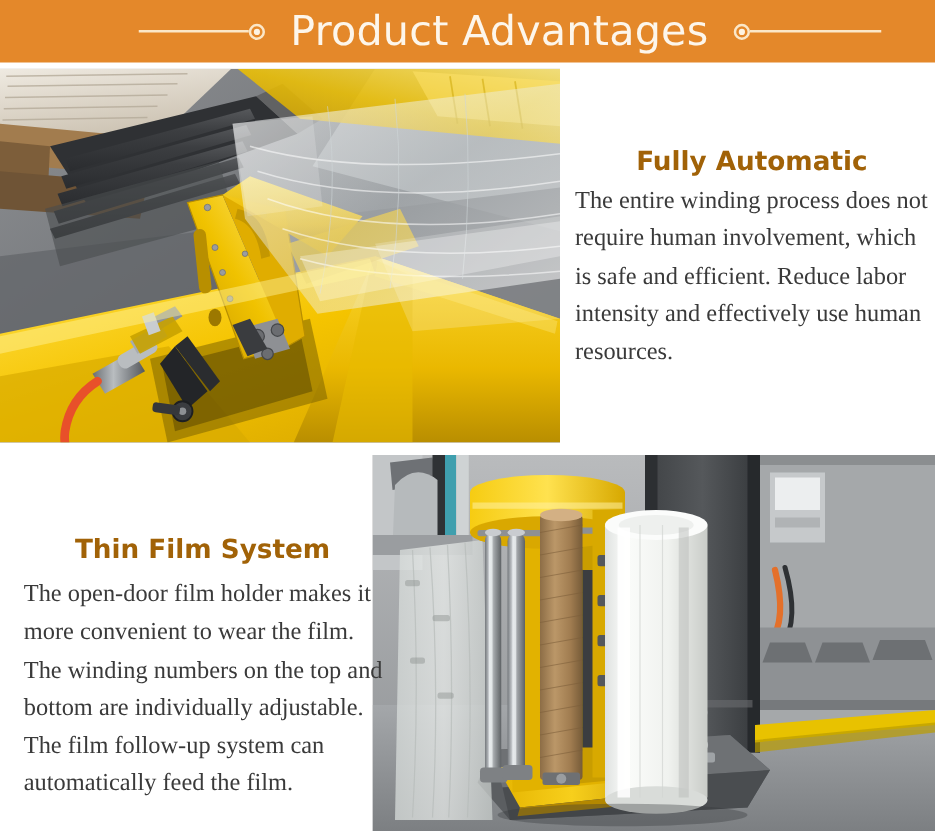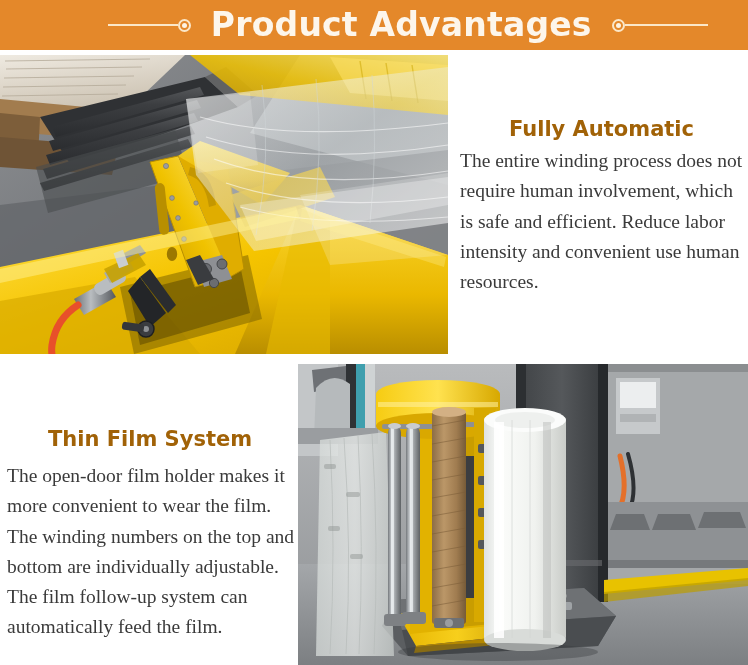--- a/index.html
+++ b/index.html
@@ -28,21 +28,21 @@
     border: 2px solid #fbe7c8; background: #e4882a;
     display: flex; align-items: center; justify-content: center;
     flex: 0 0 auto;
   }
   .dot::after {
     content: ""; width: 5px; height: 5px; border-radius: 50%;
     background: #fdf3e2; display: block;
   }
   .banner-title {
     font-family: "DejaVu Sans", "Liberation Sans", sans-serif;
-    font-weight: 700;
+    font-weight: 400;
     font-size: 33px;
     letter-spacing: 0.2px;
     color: #fdf6eb;
     margin: 0 20px;
     white-space: nowrap;
     line-height: 1;
     padding-bottom: 2px;
   }
   .spacer-left  { width: 108px; flex: 0 0 auto; }
   .spacer-right { width: 40px;  flex: 0 0 auto; }
@@ -72,21 +72,21 @@
     text-align: left;
   }
 
   
   #photo-automatic { left: 0px;   top: 55px;  width: 448px; height: 299px; }
   #text-automatic  { left: 455px; top: 118px; width: 293px; }
   #text-automatic .feat-body { margin-top: 5px; padding-left: 5px; }
 
   
   #photo-film { left: 298px; top: 364px; width: 450px; height: 301px; }
-  #text-film  { left: 4px;   top: 428px; width: 292px; }
+  #text-film  { left: 16px;   top: 428px; width: 292px; }
   #text-film .feat-body { margin-top: 10px; padding-left: 3px; }
 </style>
 </head>
 <body>
 
 <div class="page">
 
   <div class="banner">
     <div class="banner-inner">
       <span class="spacer-left"></span>
@@ -253,21 +253,21 @@
 
       <polygon points="240,150 448,122 448,150 256,186" fill="#ffffff" opacity="0.3"></polygon>
 
       <polygon points="0,214 296,152 300,164 0,228" fill="#fff3a0" opacity="0.45"></polygon>
       <polygon points="302,154 446,202 444,212 300,166" fill="#fff3a0" opacity="0.3"></polygon>
     </svg>
   </div>
 
   <div class="textcol" id="text-automatic">
     <h2 class="feat-title">Fully Automatic</h2>
-    <p class="feat-body">The entire winding process does not require human involvement, which is safe and efficient. Reduce labor intensity and convenient use human resources.</p>
+    <p class="feat-body">The entire winding process does not require human involvement, which is safe and efficient. Reduce labor intensity and effectively use human resources.</p>
   </div>
 
   <div class="photo" id="photo-film">
     <svg viewBox="0 0 450 301" preserveAspectRatio="none">
       <defs>
         <linearGradient id="bgWall" x1="0" y1="0" x2="0" y2="1">
           <stop offset="0" stop-color="#b9bbbd"></stop>
             <stop offset="1" stop-color="#8d9093"></stop>
         </linearGradient>
         <linearGradient id="floor2" x1="0" y1="0" x2="0" y2="1">

